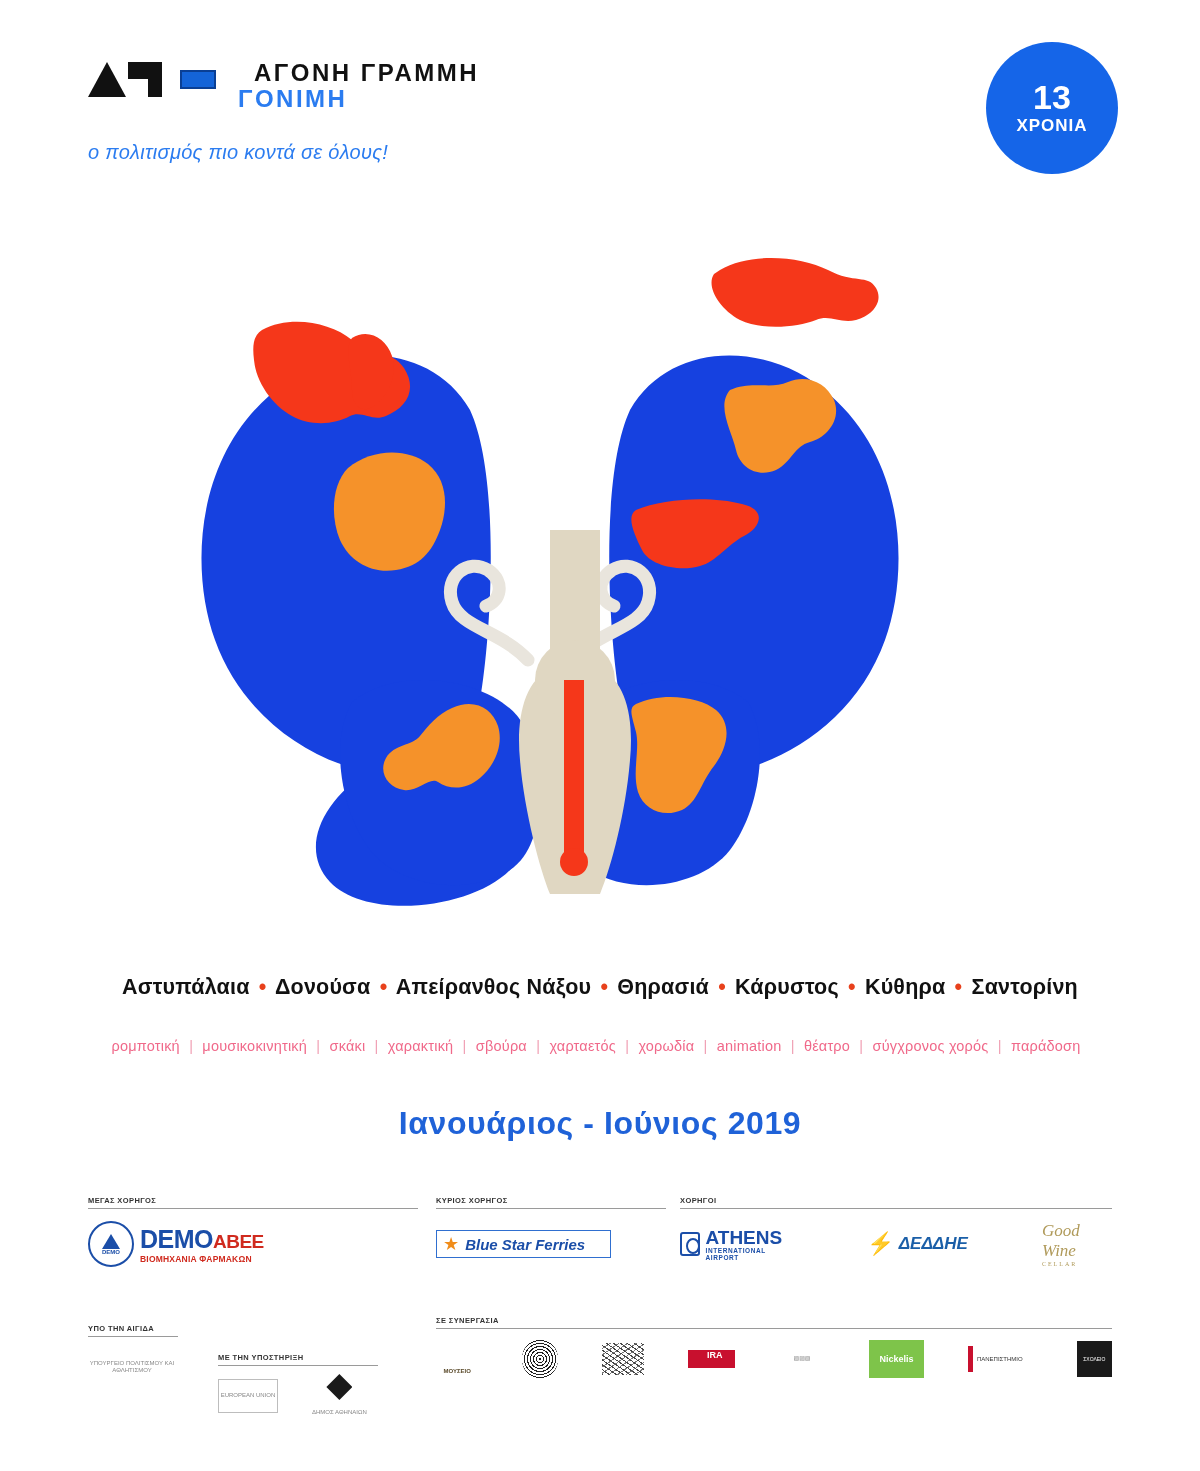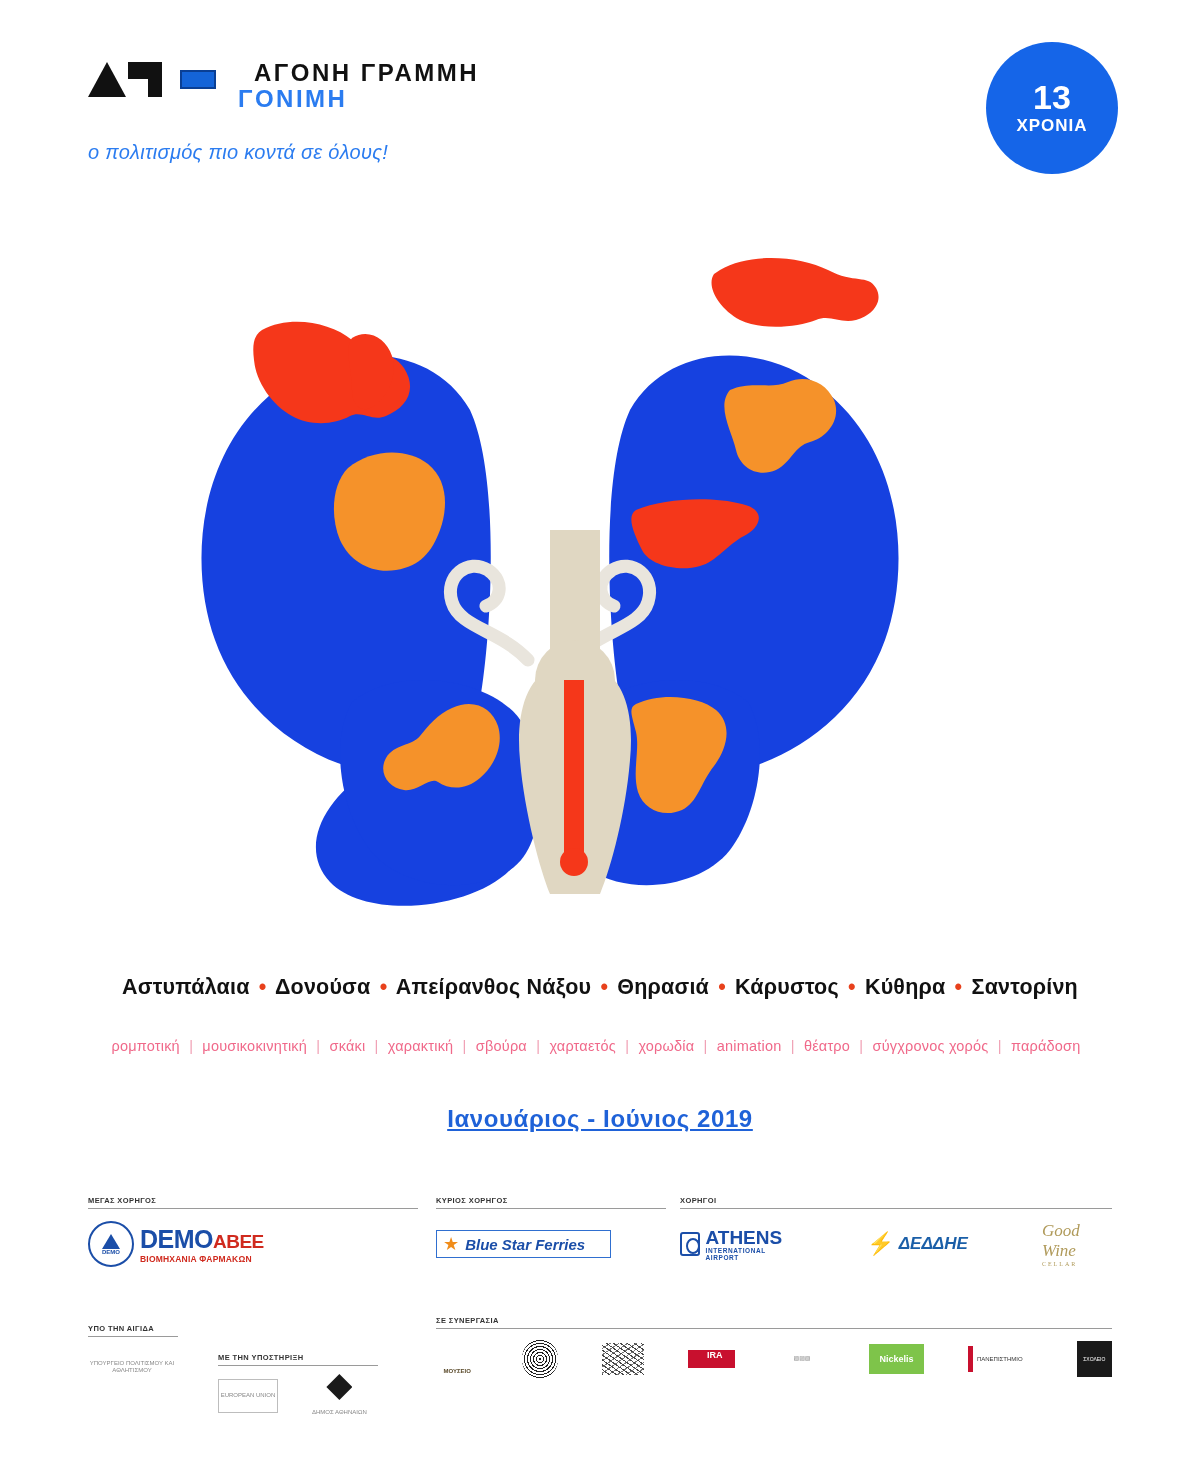--- a/index.html
+++ b/index.html
@@ -144,25 +144,24 @@
     letter-spacing: 0.2px;
   }
   .topics .sep { color: #f0a0b4; padding: 0 5px; }
 
   .dates {
     position: absolute;
     top: 1105px;
     left: 0;
     width: 1200px;
     text-align: center;
-    font-size: 24px;
+    font-size: 32px;
     font-weight: bold;
     color: #1f62d8;
     letter-spacing: 0.6px;
-    text-decoration: underline;
   }
 
   
   .sponsors {
     position: absolute;
     top: 1196px;
     left: 88px;
     width: 1024px;
   }
   .spon-row { position: relative; }
@@ -261,21 +260,21 @@
 
   .circle-dark {
     width: 40px; height: 40px; border-radius: 50%;
     background: repeating-radial-gradient(circle, #222 0 1px, #fff 1px 3px);
   }
   .sq-red {
     width: 52px; height: 18px; background: #c8102e; color: #fff;
     font-size: 9px; font-weight: bold; display: flex; justify-content: center; padding-left: 6px;
   }
   .sq-green {
-    width: 62px; height: 30px; background: #7ec44a; color: #fff;
+    width: 62px; height: 38px; background: #7ec44a; color: #fff;
     font-size: 9px; font-weight: bold; display: flex; align-items: center; justify-content: center;
   }
   .sq-redline {
     width: 72px; height: 26px; border-left: 5px solid #c8102e; color: #333;
     font-size: 6px; display: flex; align-items: center; padding-left: 4px;
   }
   .cube {
     width: 40px; height: 36px; background: #1a1a1a;
     display: flex; align-items: center; justify-content: center;
     color: #fff; font-size: 5px; text-align: center;

